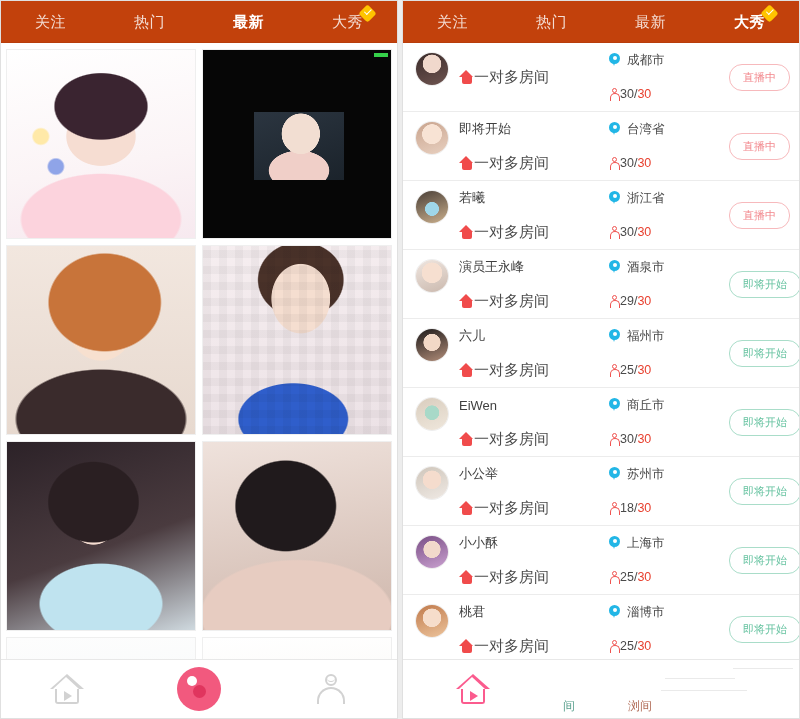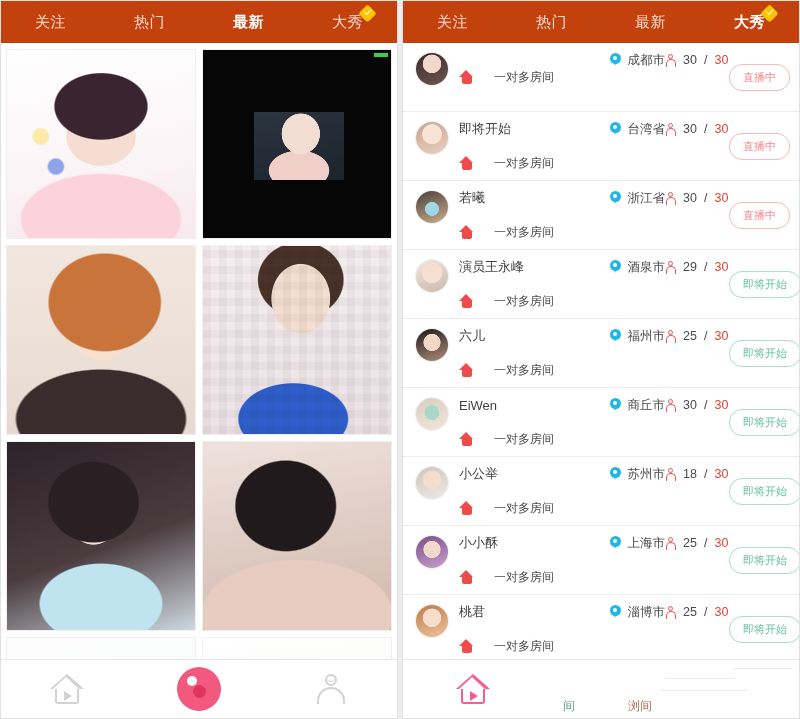--- a/index.html
+++ b/index.html
@@ -167,29 +167,29 @@
   .av9{background:radial-gradient(circle at 50% 40%,#f6ddcb 0 36%,transparent 38%),linear-gradient(160deg,#c07a4c,#ecc39b);}
 
   .col-name {
     flex: 0 0 150px;
     display: flex; flex-direction: column;
     justify-content: center;
     height: 100%;
     position: relative;
   }
   .nm { font-size: 13px; color: #3f3f3f; height: 34px; display:flex; align-items:center; }
-  .rm { font-size: 12px; color: #4a4a4a; height: 34px; display:flex; align-items:center; gap:20px; }
+  .rm { font-size: 15px; color: #4a4a4a; height: 34px; display:flex; align-items:center; }
   .rm .homeicon { width: 15px; height: 14px; position: relative; flex:0 0 15px; }
 
   .col-meta {
     flex: 0 0 120px;
-    display: flex; flex-direction: row; justify-content: center; height: 100%;
+    display: flex; flex-direction: column; justify-content: center; height: 100%;
   }
   .loc { font-size: 12.5px; color: #4a4a4a; height: 34px; display:flex; align-items:center; gap:7px; }
-  .cnt { font-size: 12.5px; color: #4a4a4a; height: 34px; display:flex; align-items:center; gap:7px; }
+  .cnt { font-size: 12.5px; color: #4a4a4a; height: 34px; display:flex; align-items:center; }
   .cnt .sep { color:#4a4a4a; }
   .cnt .max { color:#e8402f; }
 
   .pinicon { width: 11px; height: 14px; position: relative; flex:0 0 11px;}
   .pinicon .dot{position:absolute;left:0;top:0;width:11px;height:11px;border-radius:50% 50% 50% 50%;background:#22b6e6;}
   .pinicon .tip{position:absolute;left:3px;top:7px;width:0;height:0;border-left:2.5px solid transparent;border-right:2.5px solid transparent;border-top:6px solid #22b6e6;}
   .pinicon .hole{position:absolute;left:3.5px;top:2.8px;width:4px;height:4px;border-radius:50%;background:#fff;}
 
   .peopleicon{width:11px;height:13px;position:relative;flex:0 0 11px;}
   .peopleicon .hd{position:absolute;left:3px;top:0;width:5px;height:5px;border:1.4px solid #ef5350;border-radius:50%;}

